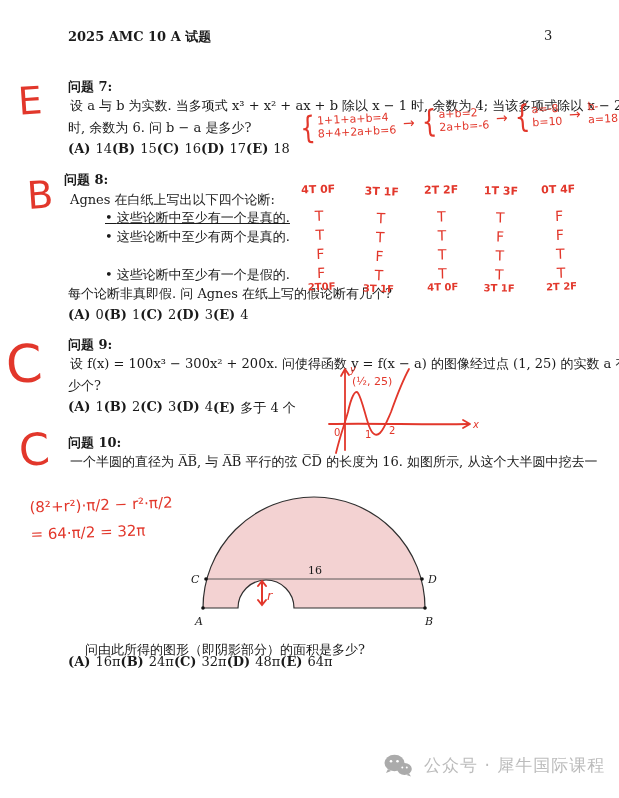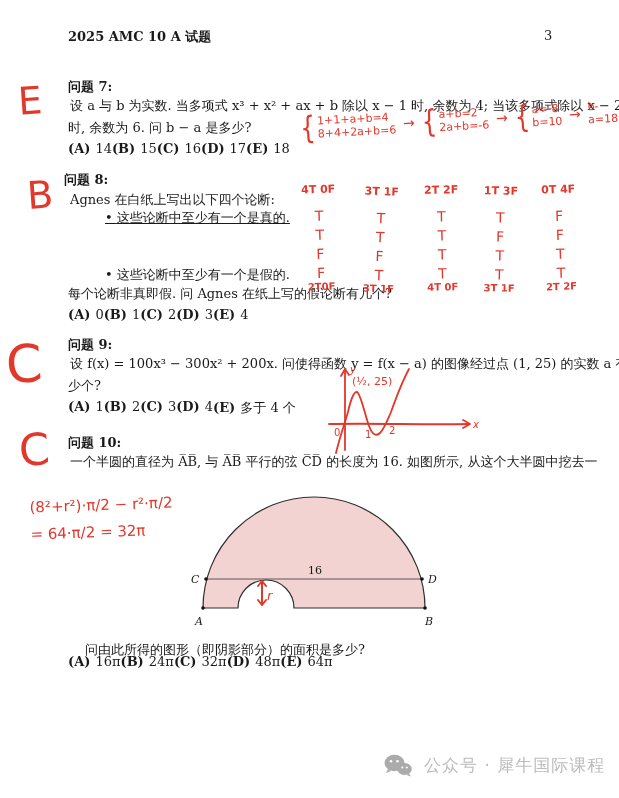--- a/index.html
+++ b/index.html
@@ -90,20 +90,21 @@
         <span>b=10</span>
       </span>
     </span>
     <span class="warrow">→</span>
     <span>b-a=18</span>
   </div>
 
   <div class="abs ptitle" style="left:56px;top:171px;margin-left:8px;">问题 8:</div>
   <div class="abs pline" style="left:70px;top:191px;">Agnes 在白纸上写出以下四个论断:</div>
   <div class="abs bullet" style="left:105px;top:209px;text-decoration:underline;">这些论断中至少有一个是真的.</div>
+  <div class="abs bullet" style="left:105px;top:228px;">这些论断中至少有两个是真的.</div>
   <div class="abs bullet" style="left:105px;top:266px;">这些论断中至少有一个是假的.</div>
   <div class="abs pline" style="left:68px;top:285px;">每个论断非真即假. 问 Agnes 在纸上写的假论断有几个?</div>
   <div class="abs choices" style="left:68px;top:307px;">
     <span class="choice"><b>(A)</b><span>0</span></span>
     <span class="choice"><b>(B)</b><span>1</span></span>
     <span class="choice"><b>(C)</b><span>2</span></span>
     <span class="choice"><b>(D)</b><span>3</span></span>
     <span class="choice"><b>(E)</b><span>4</span></span>
   </div>
 

